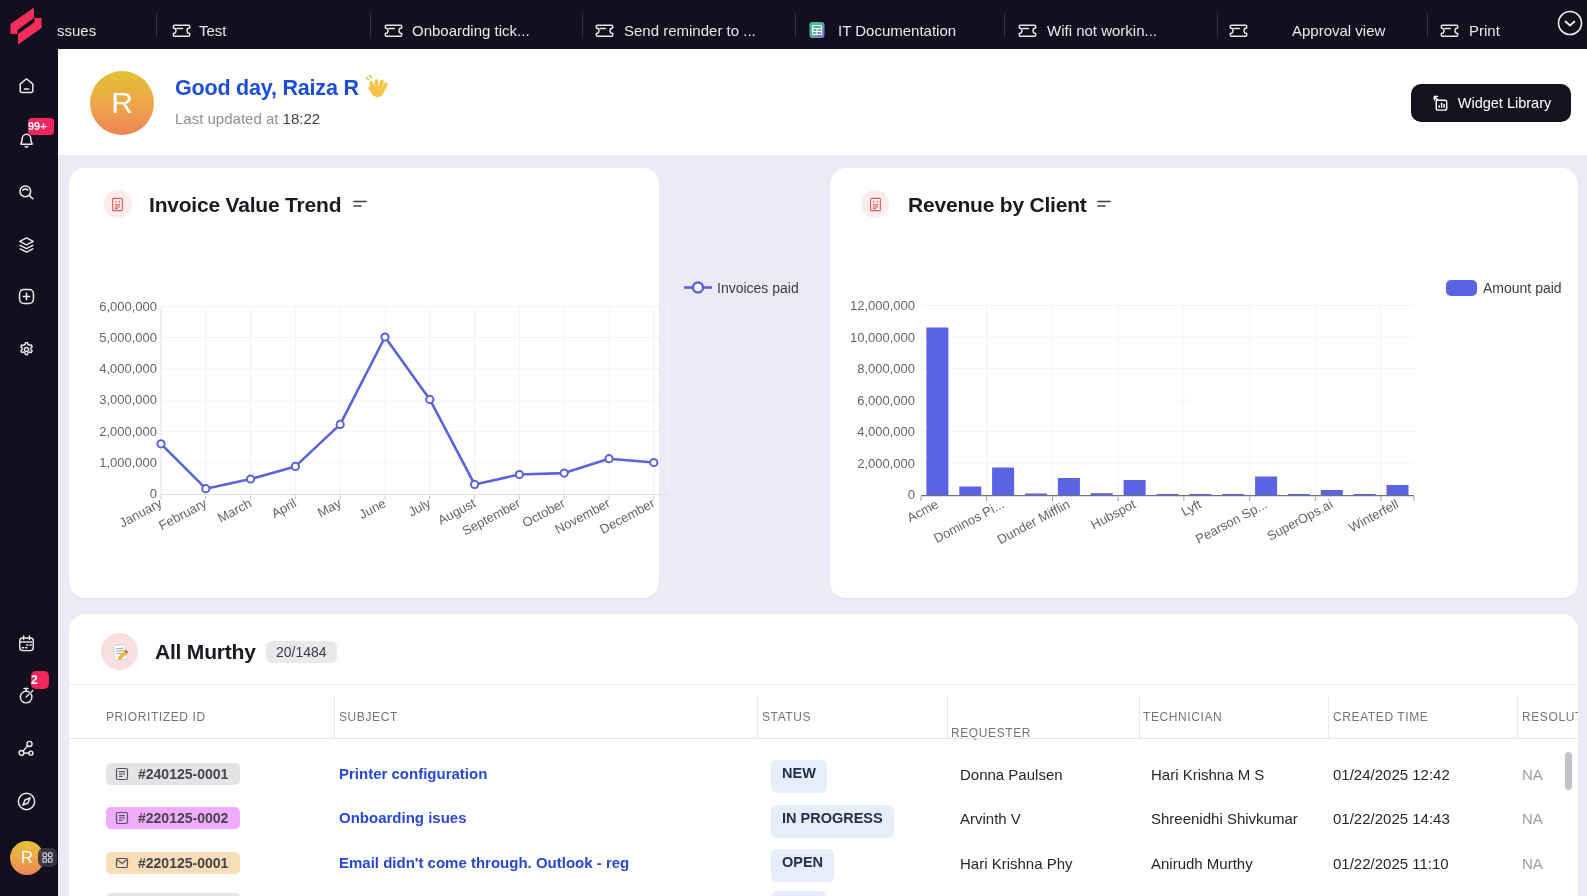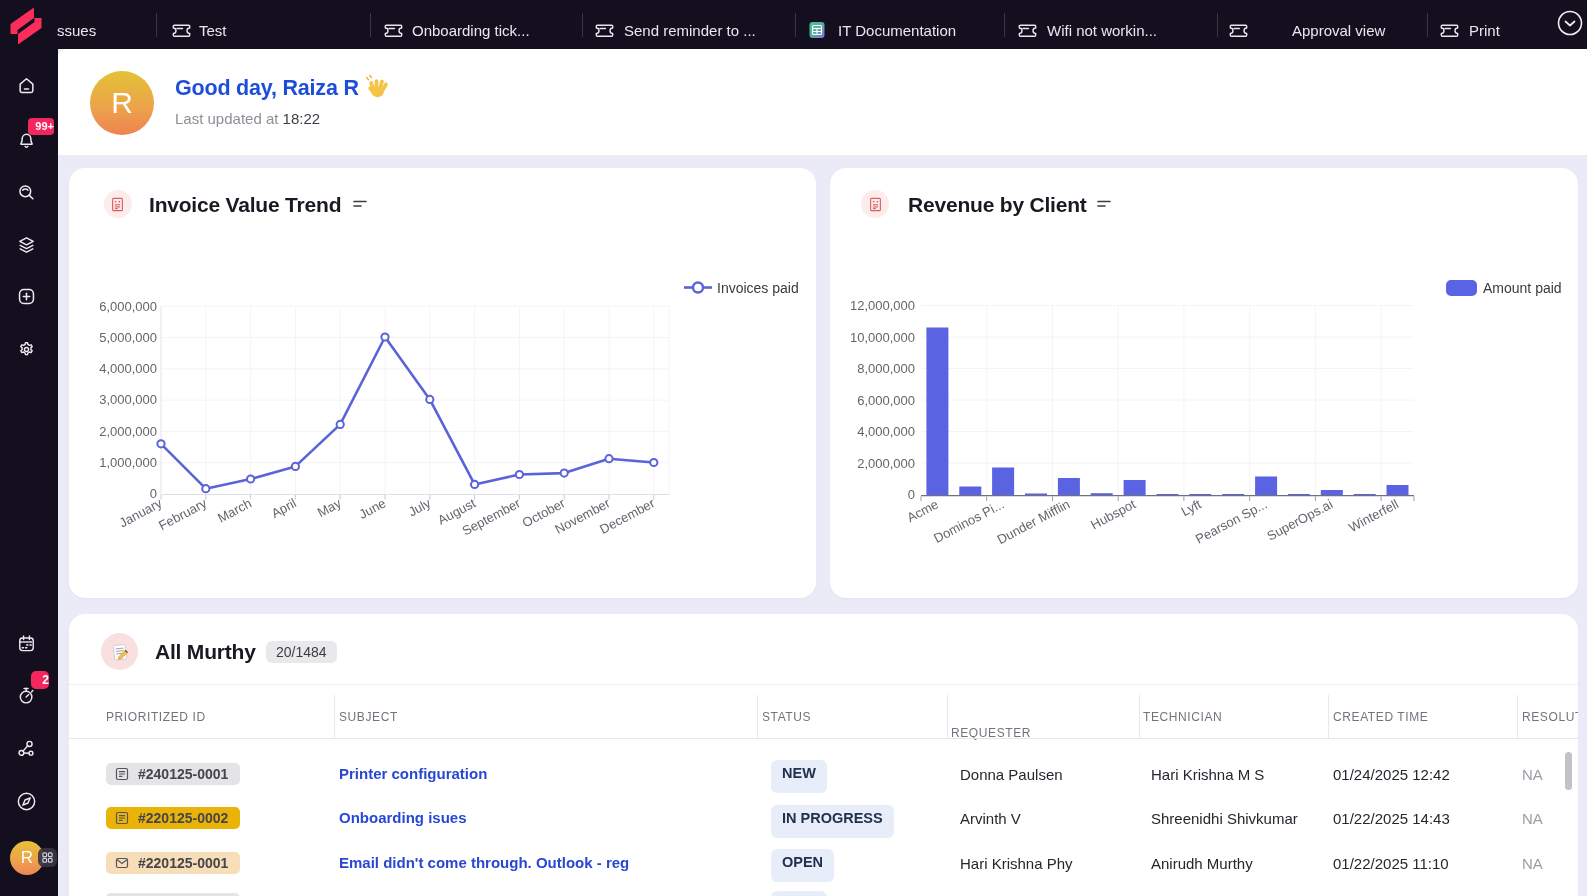--- a/index.html
+++ b/index.html
@@ -4,21 +4,21 @@
 <style>
 * { margin:0; padding:0; box-sizing:border-box; }
 html,body { width:1587px; height:896px; overflow:hidden; font-family:"Liberation Sans", sans-serif; background:#eaebf7; }
 .abs { position:absolute; }
 .topbar { position:absolute; left:0; top:0; width:1587px; height:49px; background:#140f1e; }
 .sidebar { position:absolute; left:0; top:0; width:58px; height:896px; background:#140f1e; }
 .tabtxt { position:absolute; top:0; height:49px; line-height:62px; color:#e9e7ee; font-size:15px; white-space:nowrap; }
 .tabsep { position:absolute; top:13px; width:1px; height:24px; background:rgba(255,255,255,0.16); }
 .tabicon { position:absolute; top:22px; }
 .sideicon { position:absolute; left:17px; }
-.badge { position:absolute; background:#f3275e; color:#fff; font-size:11px; font-weight:700; border-radius:4px; text-align:right; }
+.badge { position:absolute; background:#f3275e; color:#fff; font-size:11px; font-weight:700; border-radius:4px; text-align:left; }
 .main { position:absolute; left:58px; top:49px; width:1529px; height:847px; background:#eaebf7; }
 .hdr { position:absolute; left:0; top:0; width:1529px; height:106px; background:#fff; border-top-left-radius:8px; }
 .card { position:absolute; background:#fff; border-radius:16px; box-shadow:0 1px 2px rgba(80,80,120,0.05); }
 .ctitle { font-size:21px; font-weight:700; color:#191922; letter-spacing:-0.2px; }
 svg text { font-family:"Liberation Sans", sans-serif; }
 .th { position:absolute; font-size:12px; color:#73737e; letter-spacing:0.6px; white-space:nowrap; }
 .vsep { position:absolute; width:1px; height:43px; top:81px; background:#e7e7ee; }
 .pill { position:absolute; height:22px; border-radius:5px; display:flex; align-items:center; font-size:14px; font-weight:600; color:#45454c; }
 .subj { position:absolute; font-size:15px; font-weight:600; color:#2847d3; white-space:nowrap; }
 .sbadge { position:absolute; height:33px; line-height:27px; background:#e7eefa; border-radius:6px; color:#22304e; font-size:14.5px; font-weight:600; padding:0 11px; }
@@ -168,21 +168,28 @@
           <ellipse cx="12.3" cy="16" rx="6" ry="5.2"></ellipse>
           <rect x="4.4" y="6.8" width="3.6" height="10" rx="1.8" transform="rotate(-26 6.2 11.8)"></rect>
           <rect x="8.4" y="4.4" width="3.6" height="12" rx="1.8" transform="rotate(-11 10.2 10.4)"></rect>
           <rect x="12.6" y="3.8" width="3.6" height="12.5" rx="1.8" transform="rotate(3 14.4 10)"></rect>
           <rect x="16.2" y="5.4" width="3.4" height="11" rx="1.7" transform="rotate(16 17.9 10.9)"></rect>
           <rect x="2.6" y="13.6" width="8" height="3.8" rx="1.9" transform="rotate(38 6.6 15.5)"></rect>
         </g>
         <path d="M3.4 4.6 A6 6 0 0 1 1.6 2.2 M6.2 2.6 A6 6 0 0 0 4.4 0.4" stroke="#f5a623" stroke-width="1.2" fill="none" stroke-linecap="round"></path>
       </svg></div>
   <div class="abs" style="left:117px; top:61px; font-size:15px; color:#8e8e97;">Last updated at <span style="color:#3e3e47;">18:22</span></div>
-  <div class="card" id="card1" style="left:11px; top:119px; width:747px; height:430px;">
+  <div class="abs" style="left:1353px; top:35px; width:160px; height:38px; background:#16111f; border-radius:10px; color:#fff; display:flex; align-items:center; justify-content:center; font-size:14.5px; font-weight:500;"><svg width="19" height="19" viewBox="0 0 20 20" fill="none" stroke="#fff" stroke-width="1.5" stroke-linecap="round" stroke-linejoin="round" style="margin-right:8px;">
+        <path d="M5.5 6.5 H14.5 a2 2 0 0 1 2 2 V15 a2 2 0 0 1 -2 2 H7.5 a2 2 0 0 1 -2-2 Z" fill="none"></path>
+        <line x1="8.6" y1="14" x2="8.6" y2="12.2"></line>
+        <line x1="11.2" y1="14" x2="11.2" y2="9.8"></line>
+        <line x1="13.8" y1="14" x2="13.8" y2="11"></line>
+        <path d="M7.5 6.5 L3.5 2.5 M3.5 6 V2.5 H7"></path>
+      </svg>Widget Library</div>
+  <div class="card" id="card1" style="left:11px; top:119px; width:590px; height:430px;">
     <div class="abs" style="left:34.5px; top:22px; width:28px; height:28px; border-radius:50%; background:#fdecec; display:flex; align-items:center; justify-content:center;">
         <svg width="15" height="15" viewBox="0 0 16 16" fill="none" stroke="#dc5f5f" stroke-width="1.2">
           <rect x="2.8" y="1.5" width="10.4" height="13" rx="1"></rect>
           <rect x="5.2" y="4.2" width="1.6" height="1.6" fill="#dc5f5f" stroke="none"></rect>
           <rect x="9.2" y="4.2" width="1.6" height="1.6" fill="#dc5f5f" stroke="none"></rect>
           <line x1="5.2" y1="8.3" x2="10.8" y2="8.3"></line>
           <line x1="5.2" y1="10.6" x2="10.8" y2="10.6"></line>
           <line x1="5.2" y1="12.4" x2="8.4" y2="12.4"></line>
         </svg>
       </div>
@@ -396,21 +403,21 @@
         </svg>
         <span style="margin-left:9px;">#240125-0001</span>
       </div>
     <div class="subj" style="left:270px; top:150.5px;">Printer configuration</div>
     <div class="sbadge" style="left:702px; top:146px;">NEW</div>
     <div class="cell" style="left:891px; top:151.5px;">Donna Paulsen</div>
     <div class="cell" style="left:1082px; top:151.5px;">Hari Krishna M S</div>
     <div class="cell" style="left:1264px; top:151.5px;">01/24/2025 12:42</div>
     <div class="na" style="left:1453px; top:151.5px;">NA</div>
 
-    <div class="pill" style="left:37px; top:193px; width:134px; background:#eab308;">
+    <div class="pill" style="left:37px; top:193px; width:134px; background:#f0abfc;">
         <svg style="margin-left:9px;" width="14" height="14" viewBox="0 0 14 14" fill="none" stroke="#55555c" stroke-width="1.2">
           <rect x="1.5" y="1.5" width="11" height="11" rx="1.5"></rect>
           <line x1="4" y1="4.6" x2="10" y2="4.6"></line>
           <line x1="4" y1="7" x2="10" y2="7"></line>
           <line x1="4" y1="9.4" x2="7.5" y2="9.4"></line>
         </svg>
         <span style="margin-left:9px;">#220125-0002</span>
       </div>
     <div class="subj" style="left:270px; top:195px;">Onboarding isues</div>
     <div class="sbadge" style="left:702px; top:190.5px;">IN PROGRESS</div>

